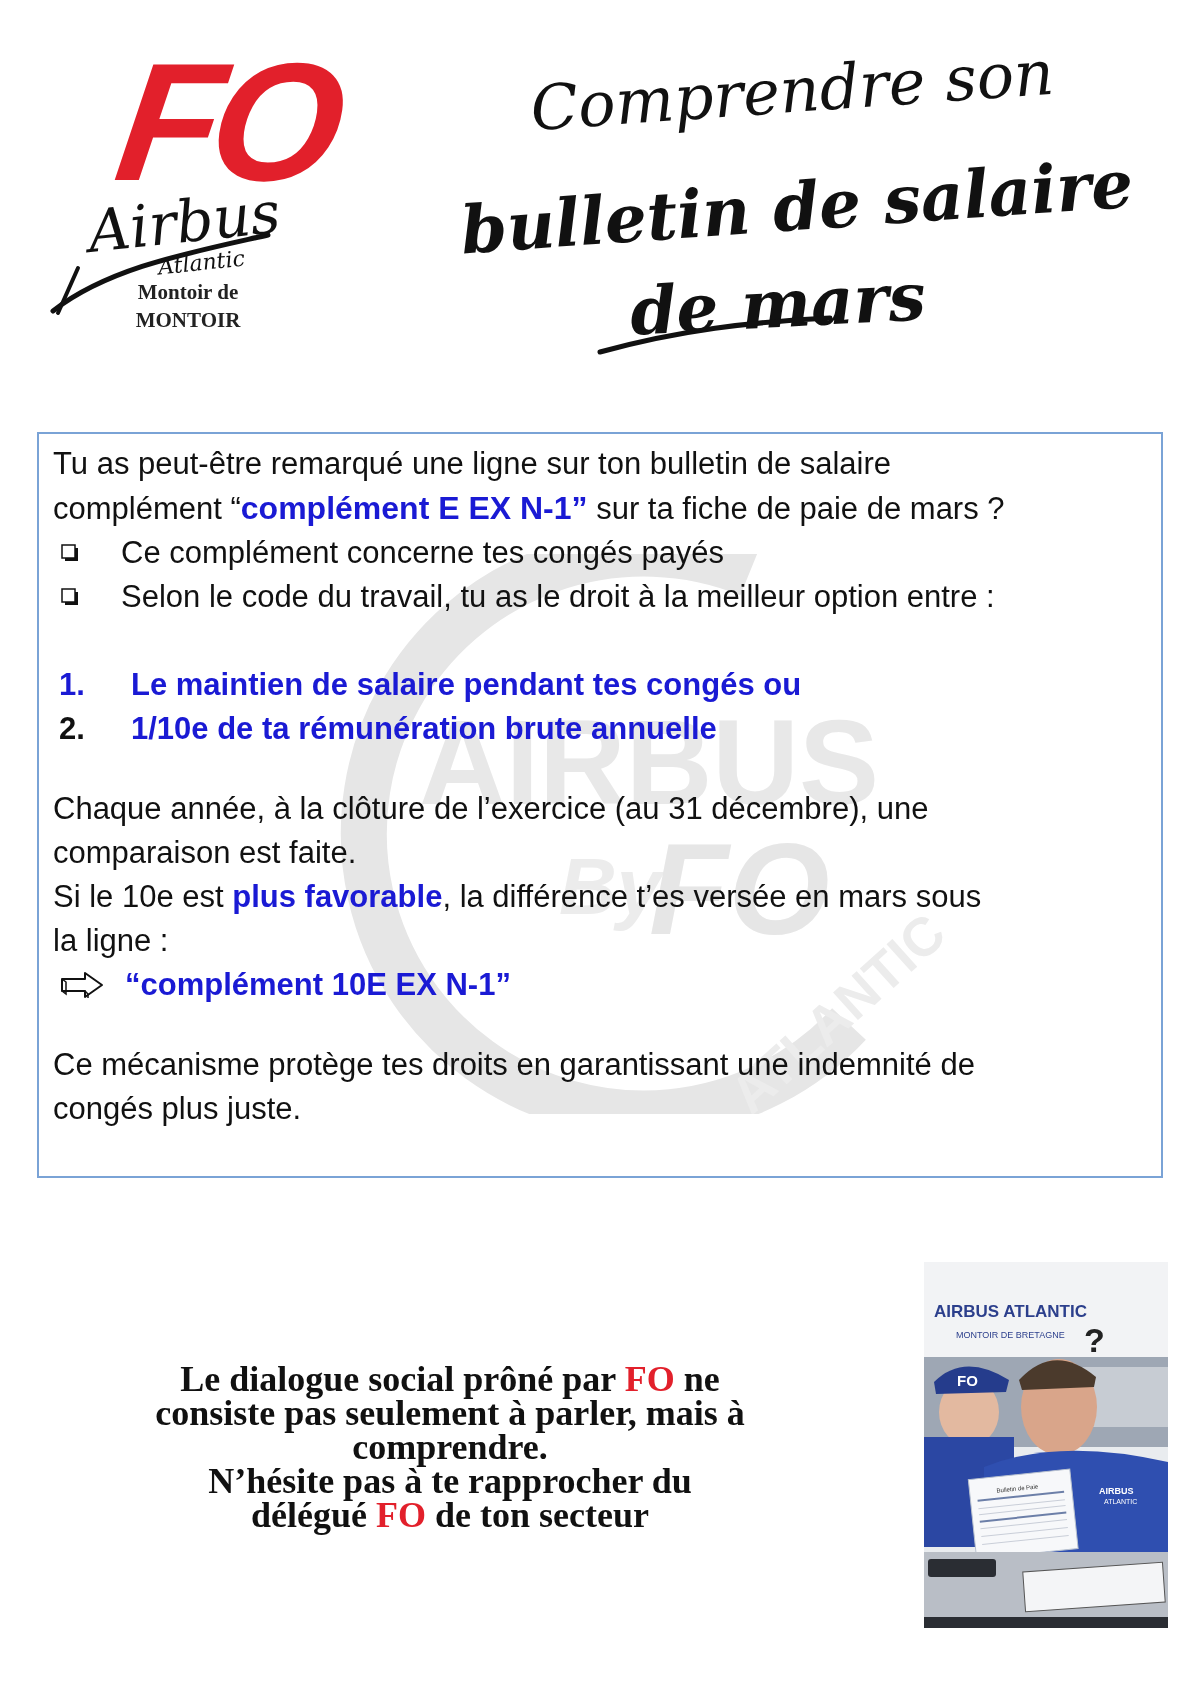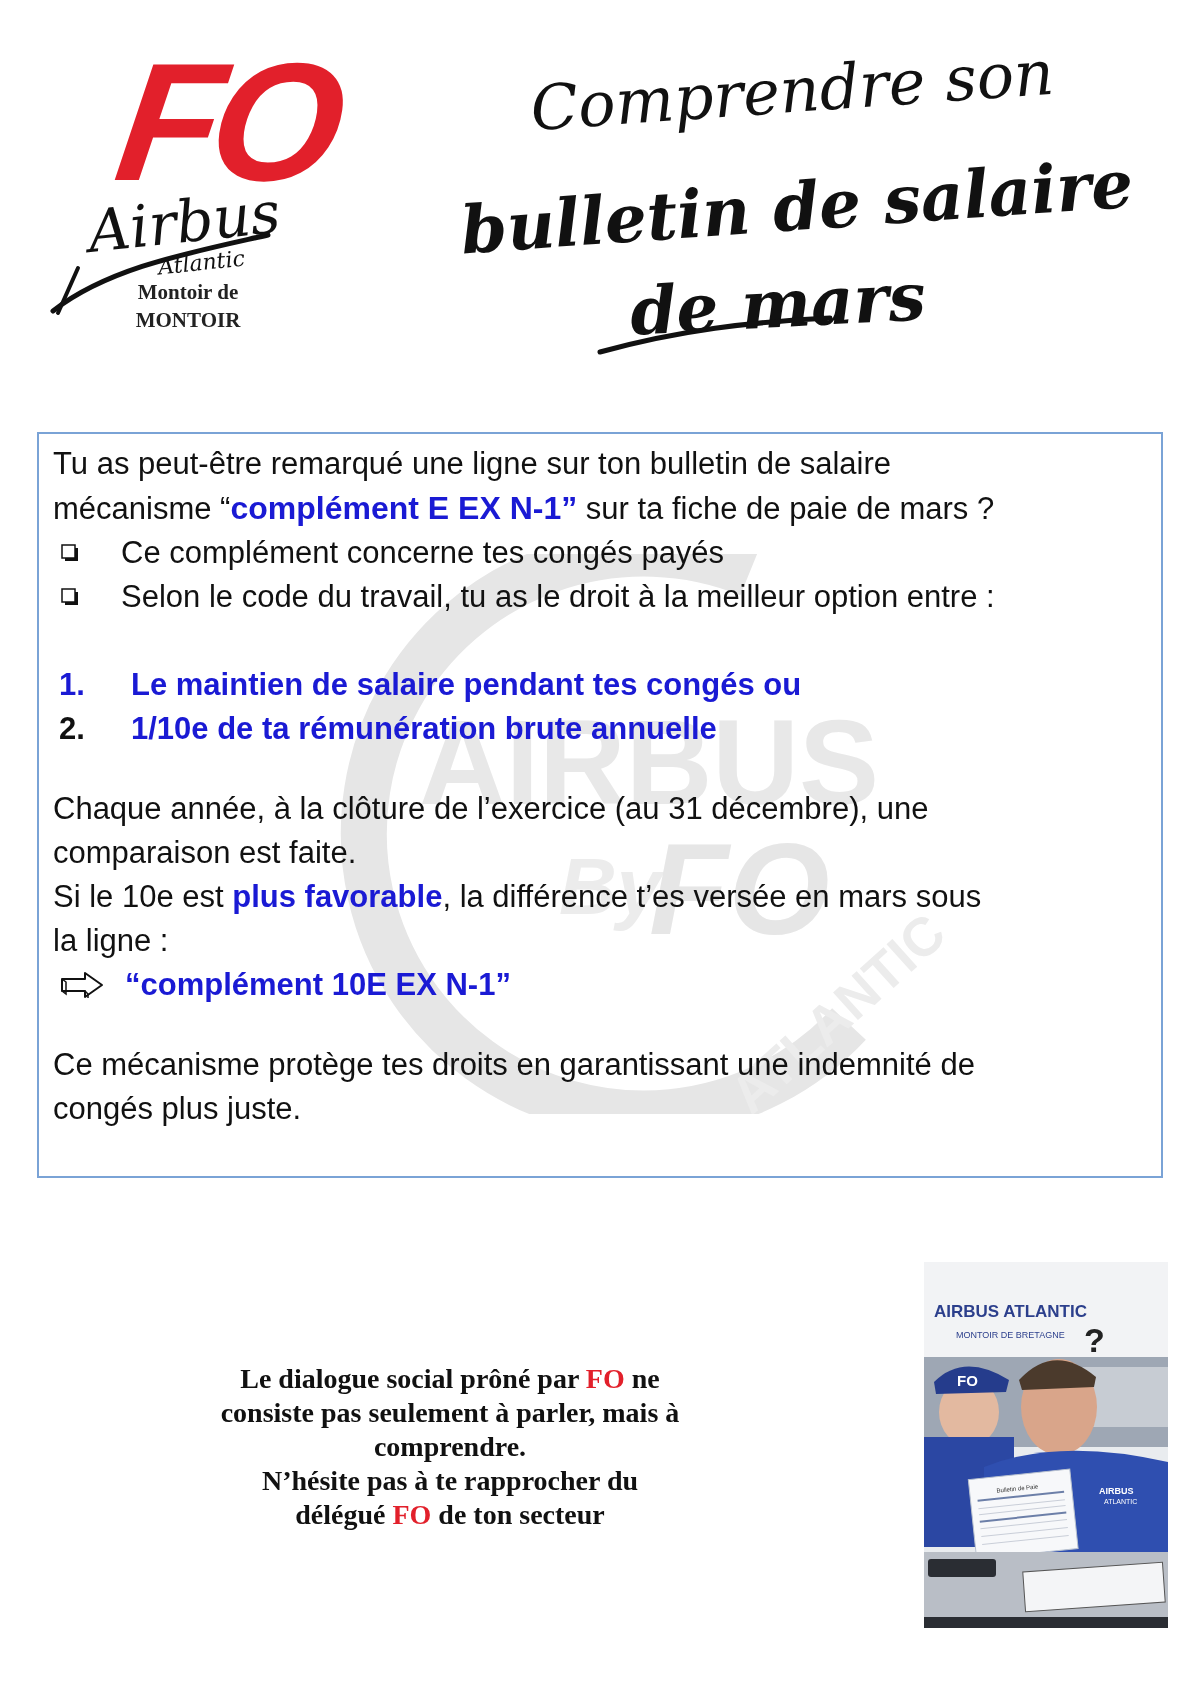--- a/index.html
+++ b/index.html
@@ -50,21 +50,21 @@
   .bullet-icon { width: 60px; padding-left: 8px; display: inline-flex; }
   .num-row { display: flex; height: 44px; align-items: center; font-weight: bold; }
   .num { width: 72px; padding-left: 6px; }
   .num.blue-n { color: #1a1ad4; }
   .gap { height: 44px; }
   .arrow-row { display: flex; align-items: center; height: 44px; }
   .arrow-icon { width: 66px; padding-left: 6px; display: inline-flex; }
 
   .footer-text {
     position: absolute; left: 150px; top: 1362px; width: 600px; text-align: center;
-    font-family: "Liberation Serif", serif; font-weight: bold; font-size: 28px; line-height: 34px; color: #111;
+    font-family: "Liberation Serif", serif; font-weight: bold; font-size: 36px; line-height: 34px; color: #111;
   }
   .red { color: #e2202b; }
 
   .photo {
     position: absolute; left: 924px; top: 1262px; width: 244px; height: 366px;
     background: #dfe3e8; overflow: hidden;
   }
 </style>
 </head>
 <body>
@@ -97,21 +97,21 @@
     <path d="M420 20 A 280 280 0 1 0 520 470" stroke="#e6e6e6" stroke-width="46" fill="none"></path>
     <text x="320" y="250" text-anchor="middle" font-family="Liberation Sans, sans-serif" font-weight="bold" font-size="120" fill="#e8e8e8">AIRBUS</text>
     <text x="230" y="360" font-family="Liberation Sans, sans-serif" font-weight="bold" font-style="italic" font-size="80" fill="#ececec">By</text>
     <text x="320" y="380" font-family="Liberation Sans, sans-serif" font-weight="bold" font-style="italic" font-size="130" fill="#e6e6e6">FO</text>
     <text x="360" y="540" font-family="Liberation Sans, sans-serif" font-weight="bold" font-size="54" fill="#ececec" transform="rotate(-42 420 470)">ATLANTIC</text>
   </svg>
 
   <div class="content">
     <p class="p">Tu as peut-être remarqué une ligne sur ton bulletin de salaire</p>
     <p class="p">
-      <span>mécanisme “</span><span class="blue big">complément E EX N-1”</span><span> sur ta fiche de paie de mars ?</span>
+      <span>complément “</span><span class="blue big">complément E EX N-1”</span><span> sur ta fiche de paie de mars ?</span>
     </p>
 
     <div class="bullet-row">
       <span class="bullet-icon">
         <svg width="18" height="18" viewBox="0 0 18 18">
             <rect x="4" y="4" width="13" height="13" fill="#111"></rect>
             <rect x="1" y="1" width="13" height="13" fill="#fff" stroke="#111" stroke-width="1.5"></rect>
           </svg>
       </span>
       <span>Ce complément concerne tes congés payés</span>

